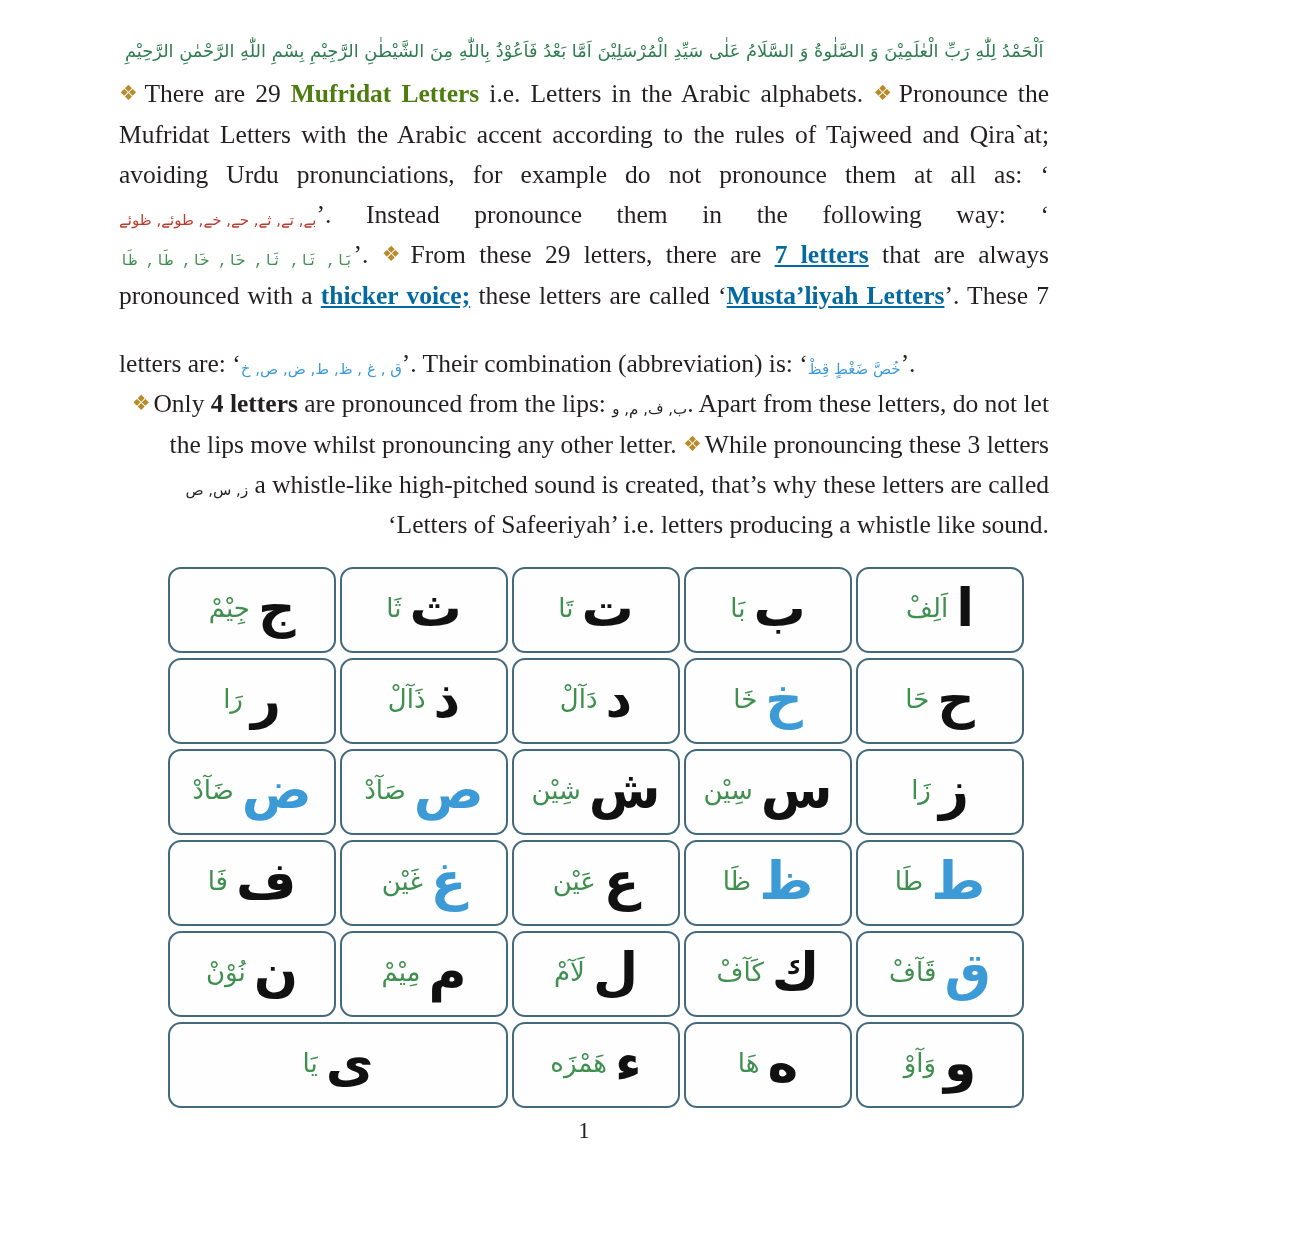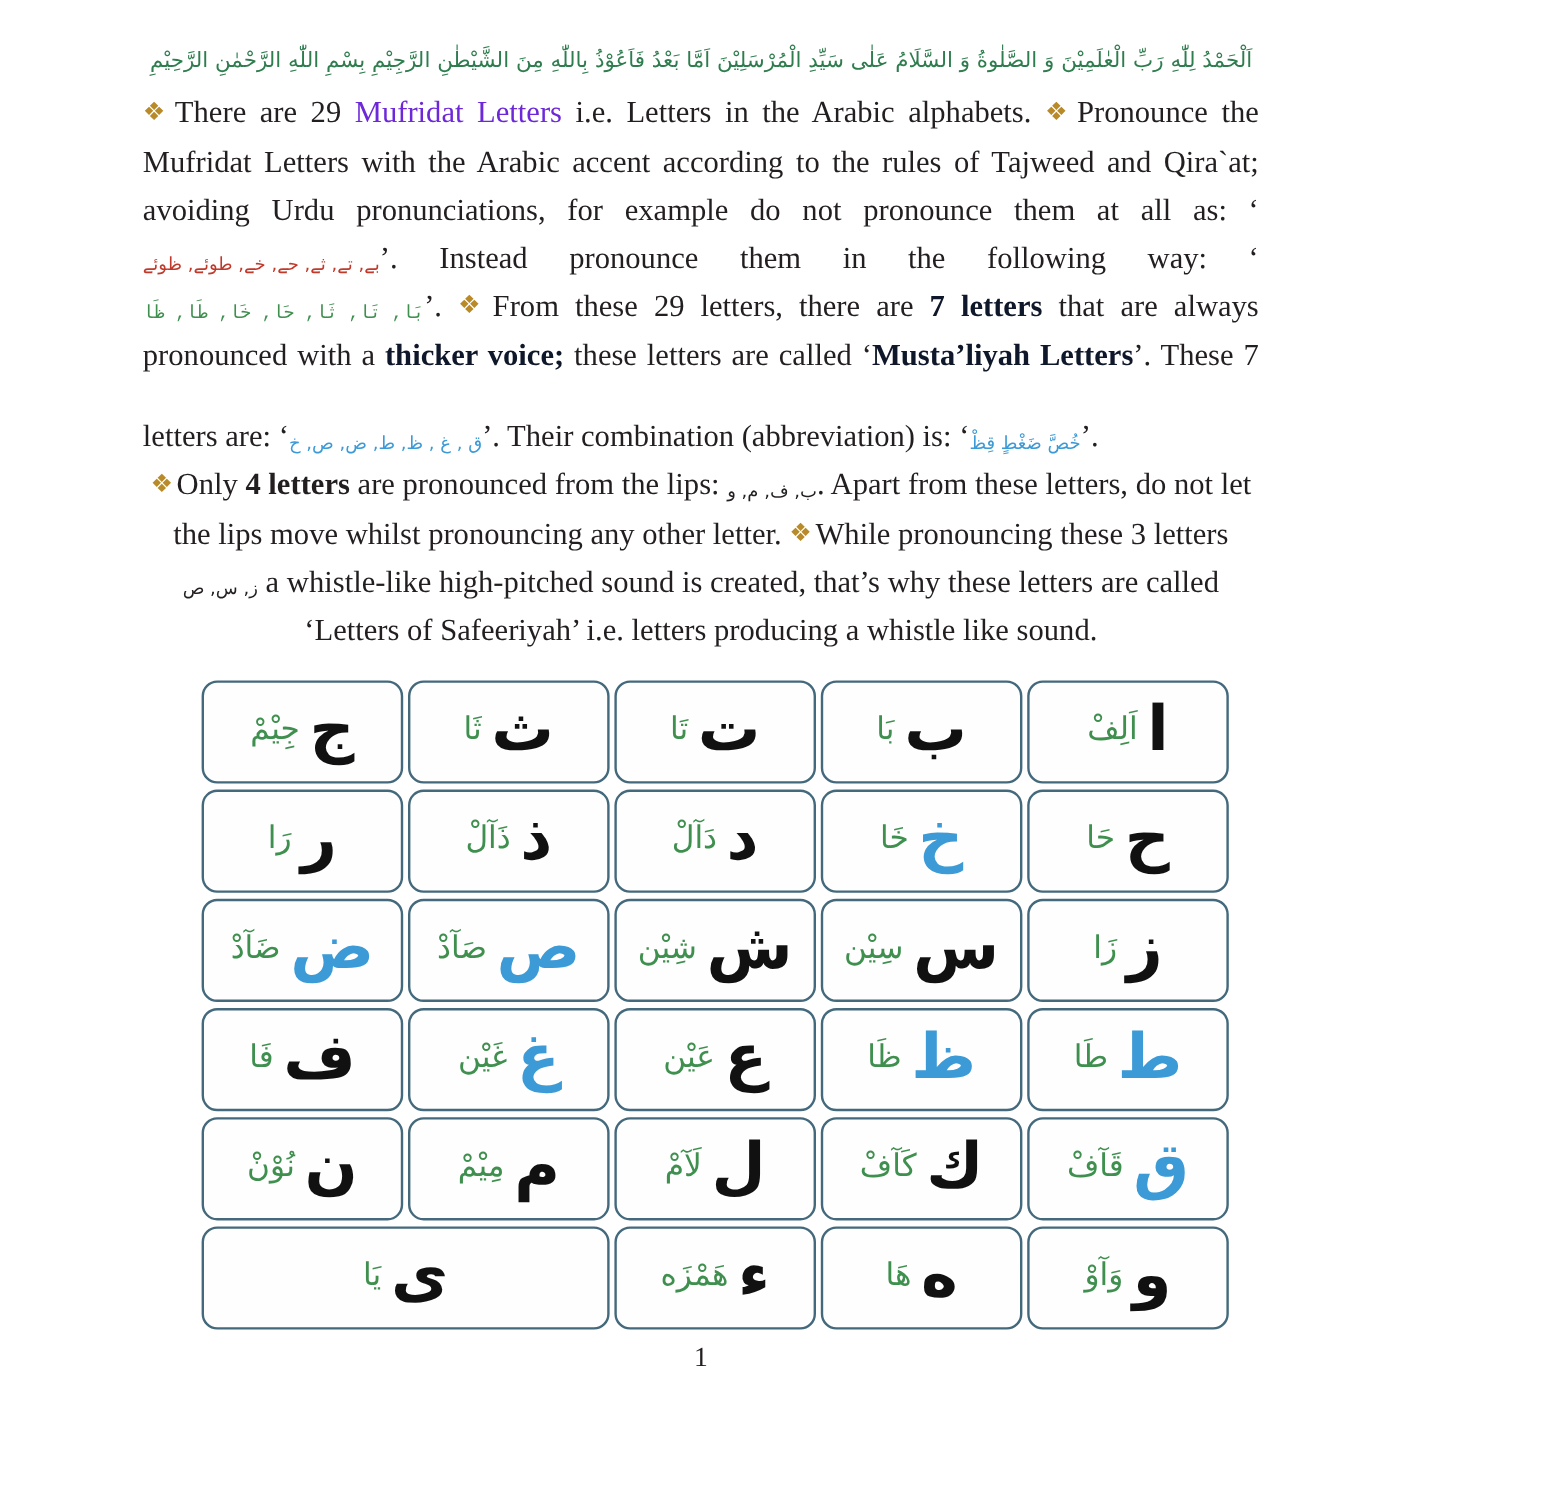--- a/index.html
+++ b/index.html
@@ -67,31 +67,31 @@
     text-align: justify;
     text-justify: inter-word;
     color: #231f20;
     font-size: 25.5px;
     line-height: 1.58;
   }
   .body-block p {
     margin: 0 0 0 0;
     text-align: justify;
   }
-  .body-block p.last { text-align: center; }
+  .body-block p.last { text-align: right; }
 
   .bullet {
     color: #b98a28;
     font-size: 21px;
     vertical-align: 2px;
     padding-right: 3px;
     font-family: "DejaVu Sans", sans-serif;
   }
-  .green { color: #6d28d9; font-weight: normal; }
-  .blue  { color: #0f172a; font-weight: bold; }
+  .green { color: #4d7c0f; font-weight: bold; }
+  .blue  { color: #0369a1; font-weight: bold; text-decoration: underline; }
   .bold  { color: #231f20; font-weight: bold; }
 
   .ar {
     font-family: "DejaVu Sans", "Liberation Sans", sans-serif;
     font-size: 15px;
     direction: rtl;
     unicode-bidi: isolate;
     display: inline-block;
     vertical-align: -2px;
   }

